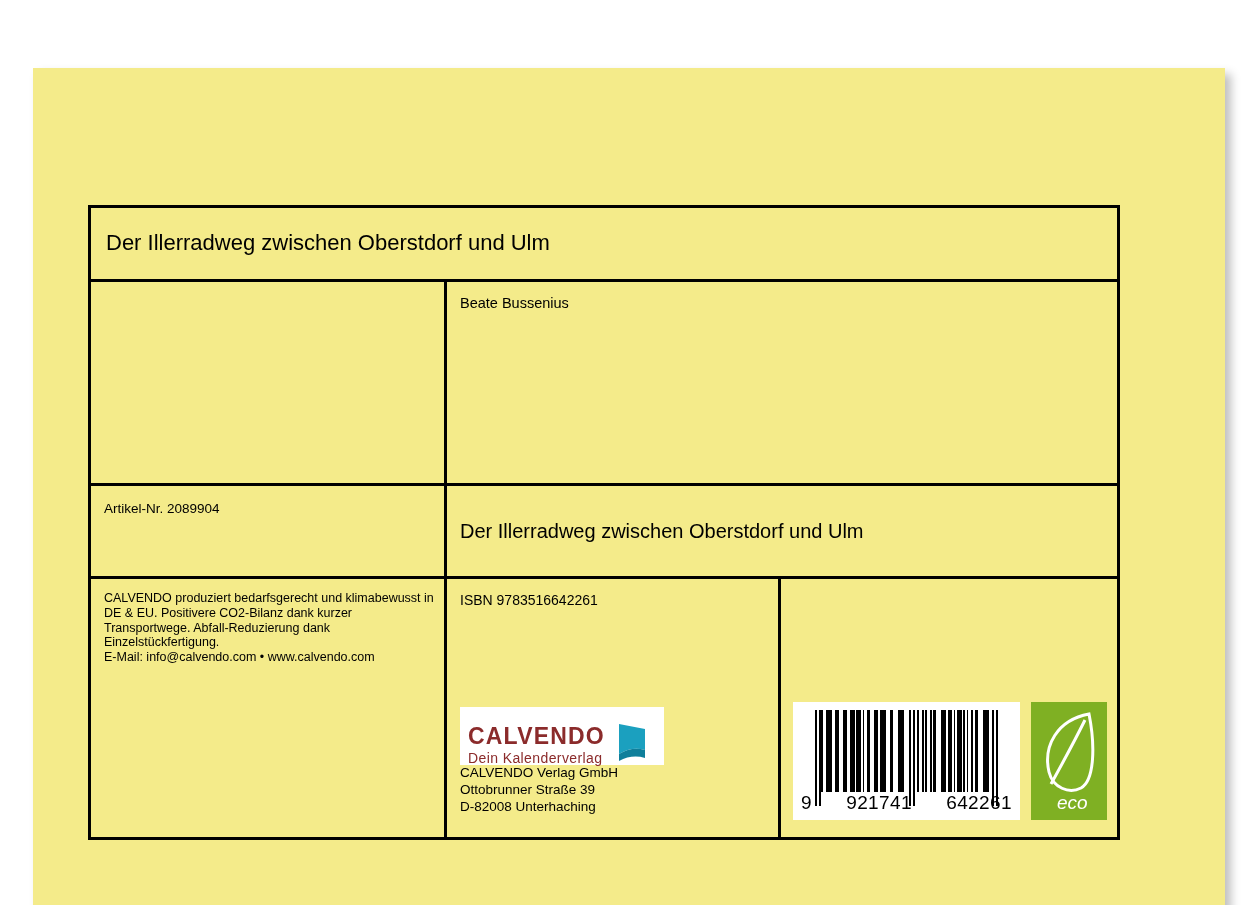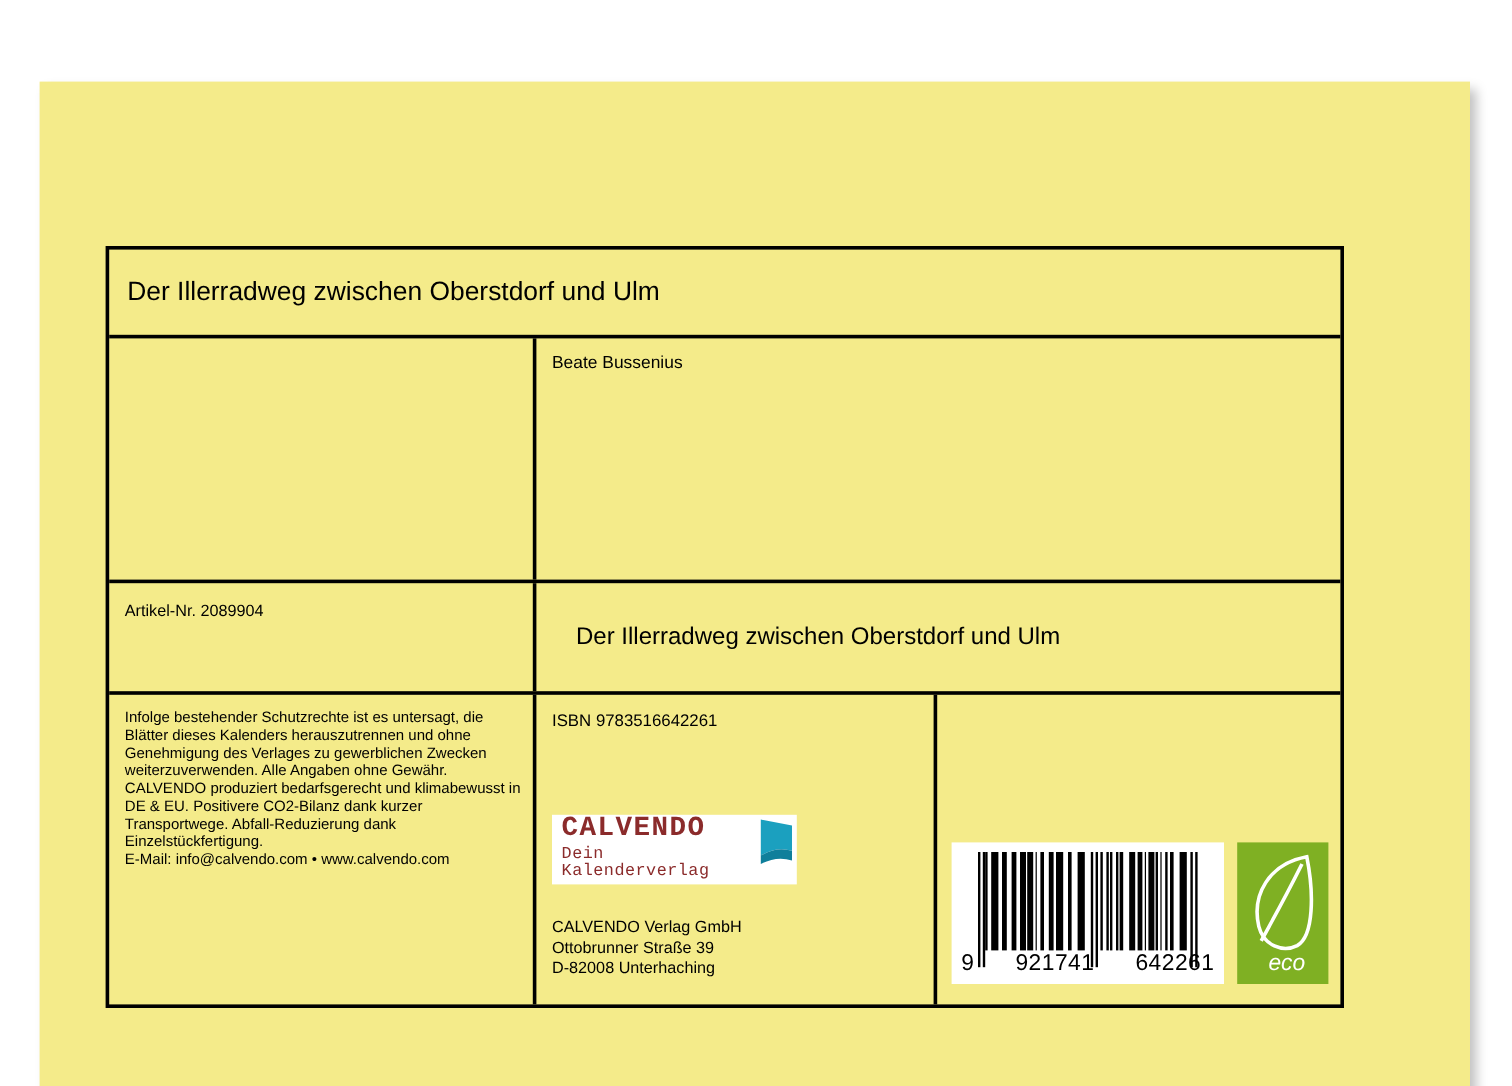--- a/index.html
+++ b/index.html
@@ -68,21 +68,20 @@
   .cell-author {
     flex: 1;
     box-sizing: border-box;
     padding: 13px 0 0 13px;
     font-size: 14.5px;
   }
 
   .row-article {
     height: 93px;
     border-bottom: 3px solid #000;
-    gap: 20px;
   }
   .cell-artno {
     width: 356px;
     border-right: 3px solid #000;
     box-sizing: border-box;
     padding: 15px 0 0 13px;
     font-size: 13.5px;
   }
   .cell-subtitle {
     flex: 1;
@@ -110,29 +109,28 @@
     width: 334px;
     border-right: 3px solid #000;
     box-sizing: border-box;
     padding: 13px 0 0 13px;
     font-size: 14px;
     position: relative;
   }
   .logo-box {
     position: absolute;
     left: 13px;
-    top: 100px;
+    top: 128px;
     width: 204px;
     height: 58px;
     background: #ffffff;
     display: flex;
-    align-items: flex-start;
+    align-items: flex-end;
     padding-left: 8px;
     box-sizing: border-box;
-    font-family: Liberation Mono, monospace;
   }
   .logo-text {
     display: flex;
     flex-direction: column;
     line-height: 1;
   }
   .logo-main {
     font-size: 23px;
     letter-spacing: 1.2px;
     color: #8b2b2b;
@@ -229,21 +227,20 @@
     </div>
 
     <div class="row row-article">
       <div class="cell-artno">Artikel-Nr. 2089904</div>
       <div class="cell-subtitle">Der Illerradweg zwischen Oberstdorf und Ulm</div>
     </div>
 
     <div class="row row-footer">
 
       <div class="cell-legal">
-        <p>Infolge bestehender Schutzrechte ist es untersagt, die Blätter dieses Kalenders herauszutrennen und ohne Genehmigung des Verlages zu gewerblichen Zwecken weiterzuverwenden. Alle Angaben ohne Gewähr.</p>
         <p>CALVENDO produziert bedarfsgerecht und klimabewusst in DE &amp; EU. Positivere CO2-Bilanz dank kurzer Transportwege. Abfall-Reduzierung dank Einzelstückfertigung.</p>
         <p>E-Mail: info@calvendo.com • www.calvendo.com</p>
       </div>
 
       <div class="cell-isbn">
         <div>ISBN 9783516642261</div>
 
         <div class="logo-box">
           <div class="logo-text">
             <span class="logo-main">CALVENDO</span>

